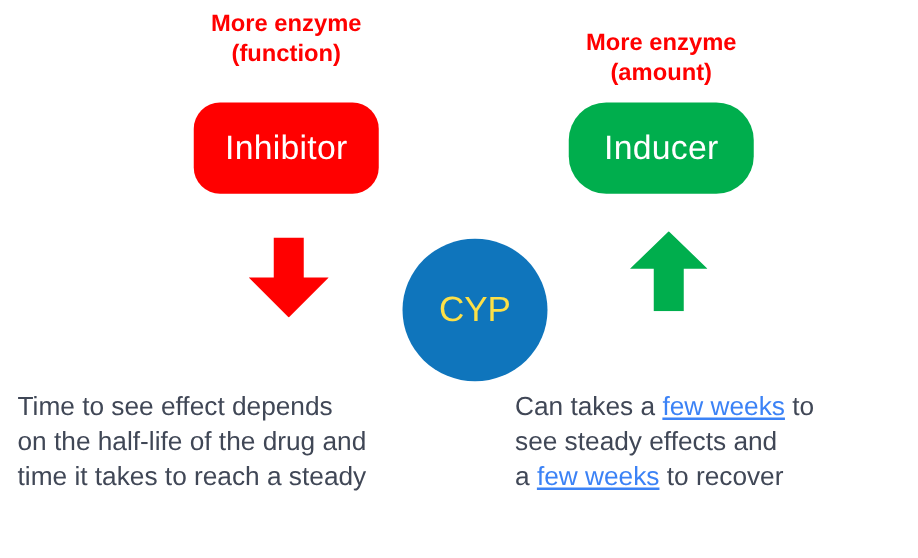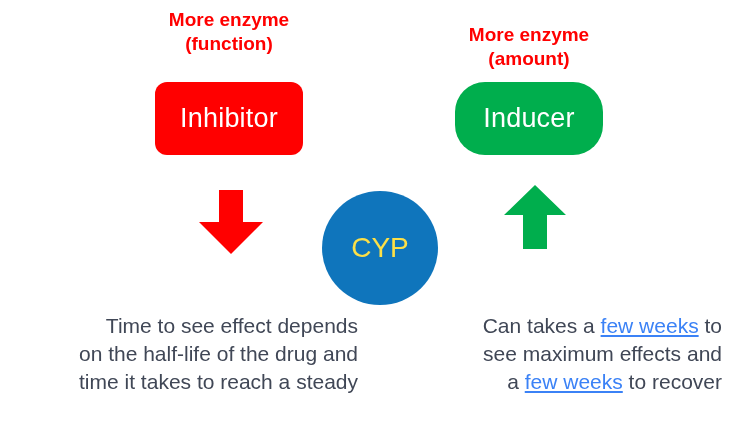--- a/index.html
+++ b/index.html
@@ -46,20 +46,21 @@
     border-radius: 12px;
     color: #ffffff;
     font-size: 27px;
     font-weight: normal;
     letter-spacing: 0.2px;
   }
   #box-inhibitor {
     left: 155px; top: 82px;
     width: 148px; height: 73px;
     background: #FF0000;
+    border-radius: 21px;
   }
   #box-inducer {
     left: 455px; top: 82px;
     width: 148px; height: 73px;
     background: #00AE4D;
     border-radius: 30px;
   }
 
   
   .arrow {
@@ -78,21 +79,21 @@
     display: flex;
     align-items: center;
     justify-content: center;
     color: #fde047;
     font-size: 28px;
   }
 
   
   .caption {
     position: absolute;
-    text-align: right;
+    text-align: left;
     font-size: 21px;
     line-height: 28px;
     color: #404756;
   }
   #caption-left  { left: 14px;  top: 312px; width: 344px; }
   #caption-right { left: 412px; top: 312px; width: 310px; }
   .hl { color: #3b82f6; text-decoration: underline; }
 </style>
 </head>
 <body>
@@ -134,17 +135,17 @@
   </div>
 
   <div class="caption" id="caption-left">
     <span style="display: block;">Time to see effect depends</span>
     <span style="display: block;">on the half-life of the drug and</span>
     <span style="display: block;">time it takes to reach a steady</span>
   </div>
 
   <div class="caption" id="caption-right">
     <div><span>Can takes a </span><span class="hl">few weeks</span><span> to</span></div>
-    <div>see maximum effects and</div>
+    <div>see steady effects and</div>
     <div><span>a </span><span class="hl">few weeks</span><span> to recover</span></div>
   </div>
 
 </div>
 
 </body></html>

